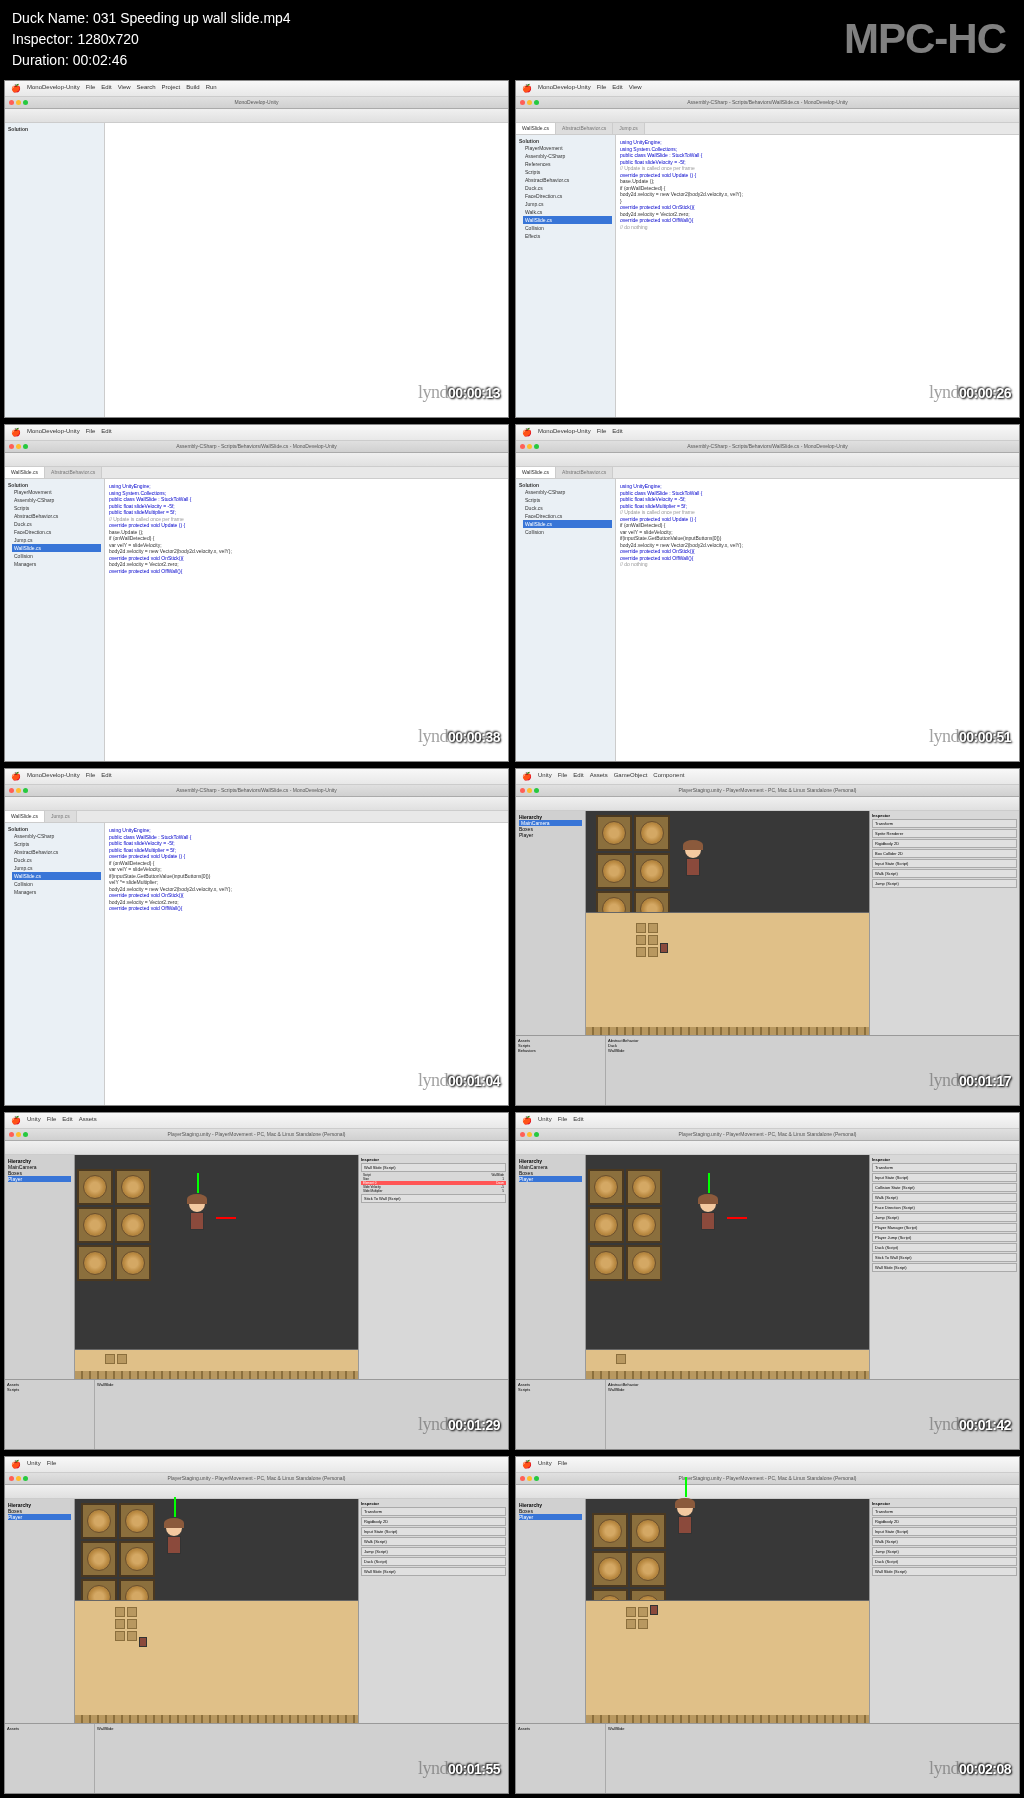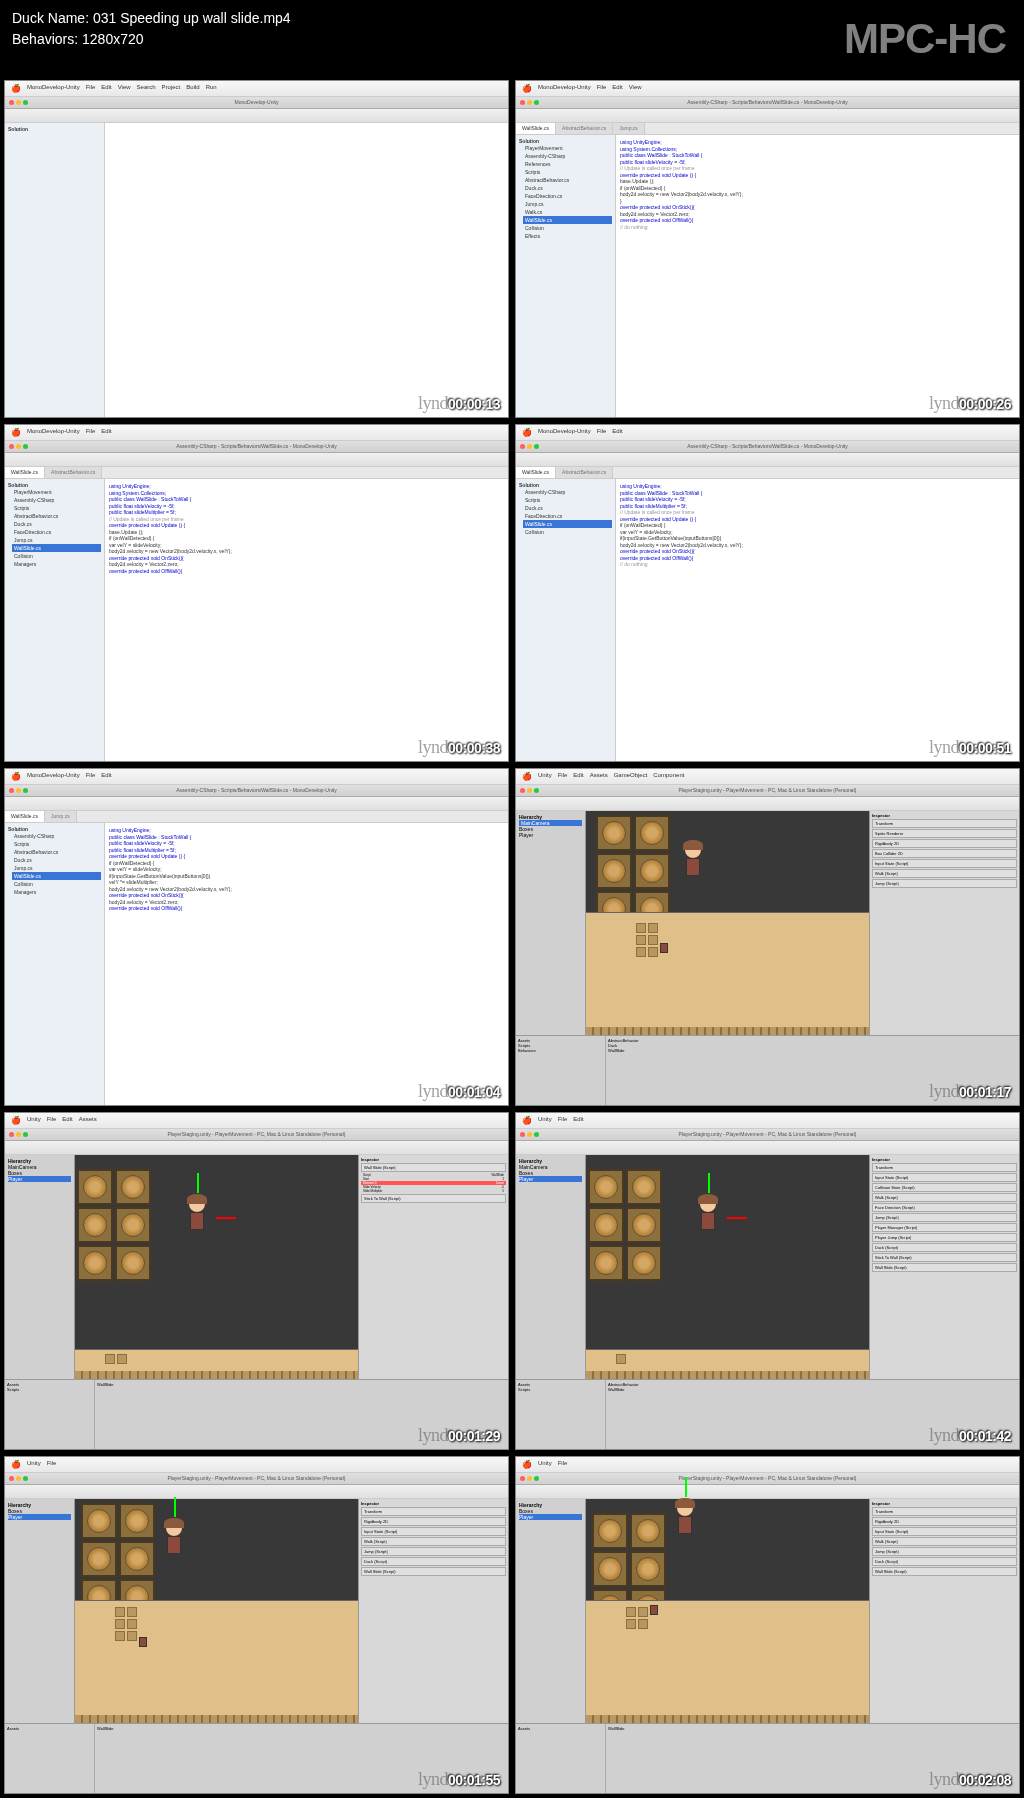--- a/index.html
+++ b/index.html
@@ -19,21 +19,21 @@
 .ide-body{flex:1;display:flex;background:#fff}
 .sidebar{width:100px;background:#eaf0f5;border-right:1px solid #ccc;font-size:5px;color:#333;padding:3px}
 .sidebar-item{padding:1px 2px;margin-left:4px}
 .sidebar-item.sel{background:#3875d7;color:#fff}
 .code-area{flex:1;background:#fff;font-size:5px;font-family:monospace;padding:4px;color:#333;line-height:1.3}
 .code-line{white-space:nowrap}
 .kw{color:#0000cc}.cm{color:#999}
 .tabs{height:12px;background:#e8e8e8;border-bottom:1px solid #ccc;font-size:5px;display:flex}
 .tab{padding:2px 6px;background:#fff;border-right:1px solid #ccc;color:#333}
 .tab.dim{background:#ddd;color:#777}
-.watermark{position:absolute;bottom:3px;right:8px;font-size:18px;font-weight:400;color:rgba(100,100,100,0.6);font-family:Georgia,serif;letter-spacing:-0.5px}
+.watermark{position:absolute;bottom:14px;right:8px;font-size:18px;font-weight:400;color:rgba(100,100,100,0.6);font-family:Georgia,serif;letter-spacing:-0.5px}
 .timestamp{position:absolute;bottom:6px;right:8px;font-size:14px;font-weight:900;color:#fff;text-shadow:1px 1px 2px #000,-1px -1px 2px #000}
 
 .unity-thumb{background:#c8c8c8}
 .unity-body{flex:1;display:flex;flex-direction:column}
 .unity-top{flex:1;display:flex}
 .unity-hier{width:70px;background:#d0d0d0;border-right:1px solid #999;font-size:5px;padding:3px}
 .unity-scene{flex:1;background:#383838;position:relative;display:flex;flex-direction:column}
 .unity-scene-top{flex:1;position:relative;background:#383838}
 .unity-game{height:55%;background:#e0c088;border-top:1px solid #666;position:relative}
 .unity-inspector{width:150px;background:#d8d8d8;border-left:1px solid #999;font-size:4px;padding:2px}
@@ -54,21 +54,22 @@
 .insp-field{display:flex;justify-content:space-between;font-size:3px;padding:0 2px}
 .green-arrow{position:absolute;width:2px;height:20px;background:#0f0;top:-22px;left:50%}
 .red-arrow{position:absolute;width:20px;height:2px;background:#f00;top:50%;right:-22px}
 .grid-floor{position:absolute;bottom:0;left:0;right:0;height:8px;background:repeating-linear-gradient(90deg,#b89860 0,#b89860 6px,#8b6f3d 6px,#8b6f3d 8px)}
 </style>
 </head>
 <body>
 
 <div class="header">
   <p><span>Duck Name:</span> <span>031 Speeding up wall slide.mp4</span></p>
-  <p><span>Behaviors:</span> <span>1280x720</span></p>
+  <p><span>Inspector:</span> <span>1280x720</span></p>
+  <p><span>Duration:</span> <span>00:02:46</span></p>
 </div>
 <div class="mpc-logo">MPC-HC</div>
 
 <div class="grid">
 
 <div class="thumb">
   <div class="menubar">
     <span class="apple">🍎</span>
     <span>MonoDevelop-Unity</span>
         <span>File</span>

